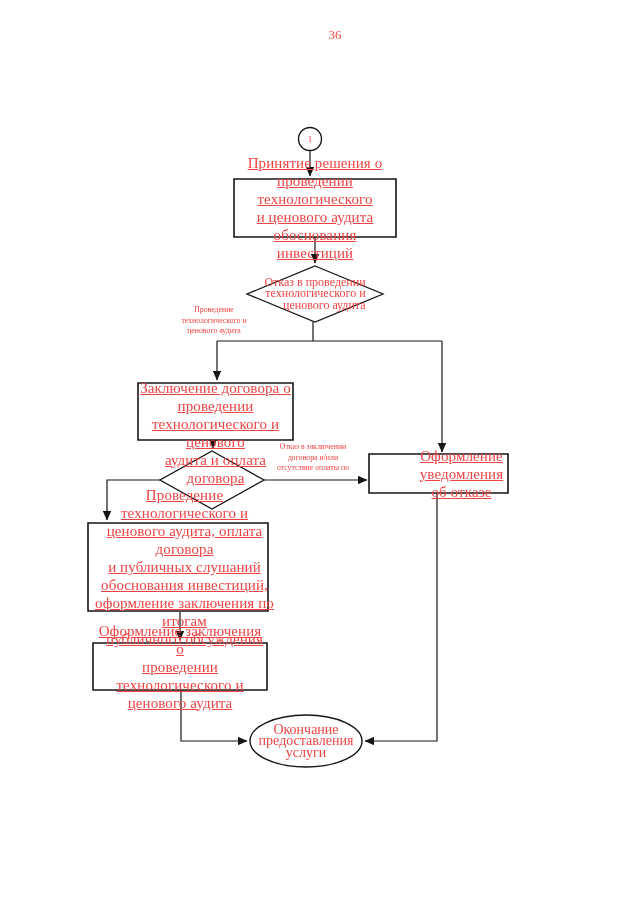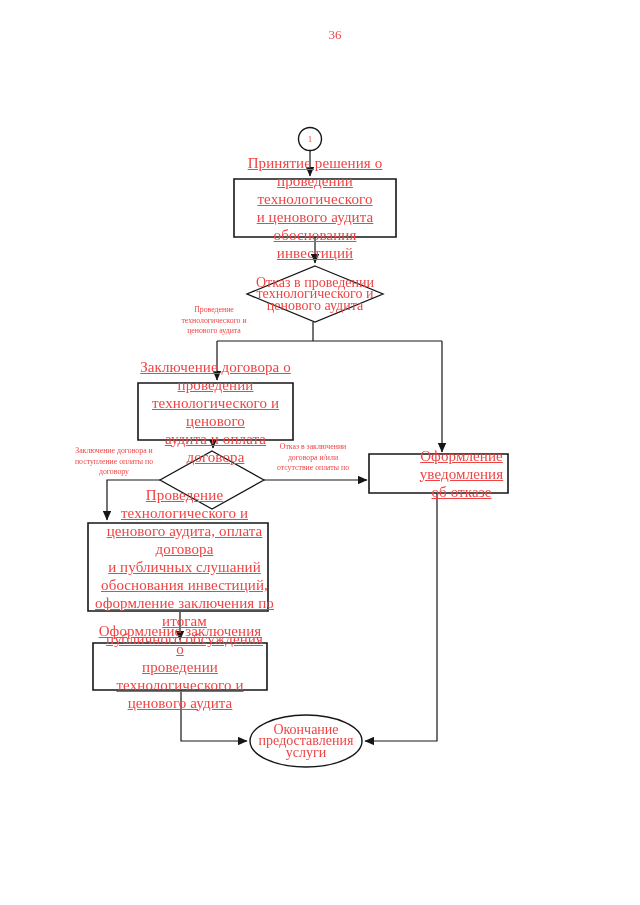--- a/index.html
+++ b/index.html
@@ -27,21 +27,21 @@
   .txt {
     position: absolute;
     display: flex;
     align-items: center;
     justify-content: center;
     text-align: center;
     white-space: pre-line;
     pointer-events: none;
   }
   .node-text { font-size: 15px; line-height: 18px; letter-spacing: 0.1px; text-decoration: underline; }
-  .diamond-text { font-size: 14px; line-height: 11.5px; }
+  .diamond-text { font-size: 12px; line-height: 11.5px; text-align: right; }
   .terminator-text { font-size: 14px; line-height: 11.5px; }
   .edge-label { font-size: 7.8px; line-height: 10.5px; }
   .connector-label { font-size: 9px; }
 </style>
 </head>
 <body>
 
 <div class="page">
 
   <div class="page-number">36</div>
@@ -86,28 +86,25 @@
 инвестиций</div>
 
   <div class="txt diamond-text" style="left:240px; top:270px; width:150px; height:48px;">Отказ в проведении
 технологического и
 ценового аудита</div>
 
   <div class="txt edge-label" style="left:156px; top:303px; width:116px; height:36px;text-align:center;">Проведение
 технологического и
 ценового аудита</div>
 
-  <div class="txt node-text" style="left:138px; top:383px; width:155px; height:57px;">Заключение договора о
+  <div class="txt node-text" style="left:138px; top:404px; width:155px; height:57px;">Заключение договора о
 проведении
 технологического и ценового
 аудита и оплата договора</div>
 
-  <div class="txt edge-label" style="left:56px; top:444px; width:116px; height:36px;">Заключение договора и
-поступление оплаты по
-договору</div>
 
   <div class="txt edge-label" style="left:258px; top:440px; width:110px; height:36px;">Отказ в заключении
 договора и/или
 отсутствие оплаты по</div>
 
   <div class="txt node-text" style="left:369px; top:454px; width:139px; height:39px;margin-left:23px;">Оформление уведомления
 об отказе</div>
 
   <div class="txt node-text" style="left:88px; top:523px; width:193px; height:88px;">Проведение технологического и
 ценового аудита, оплата договора

